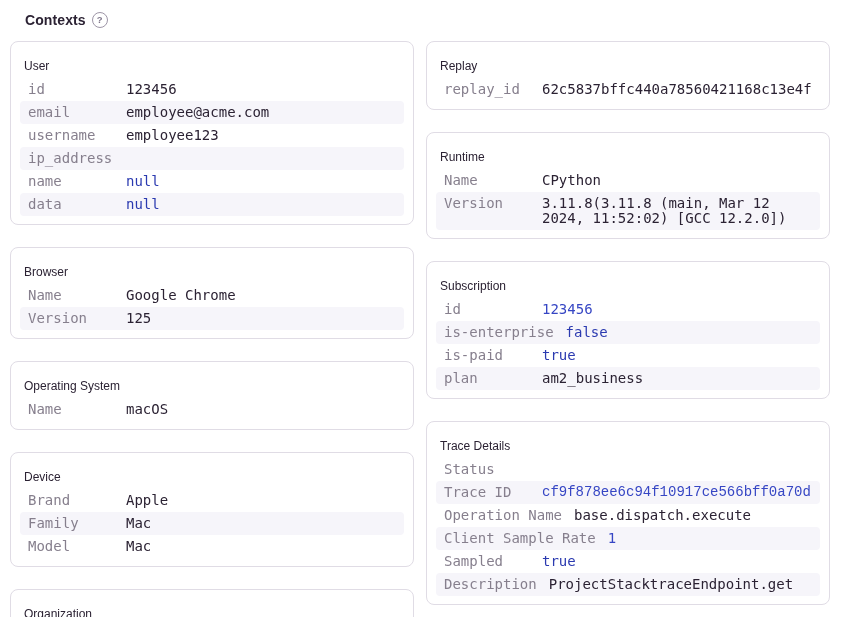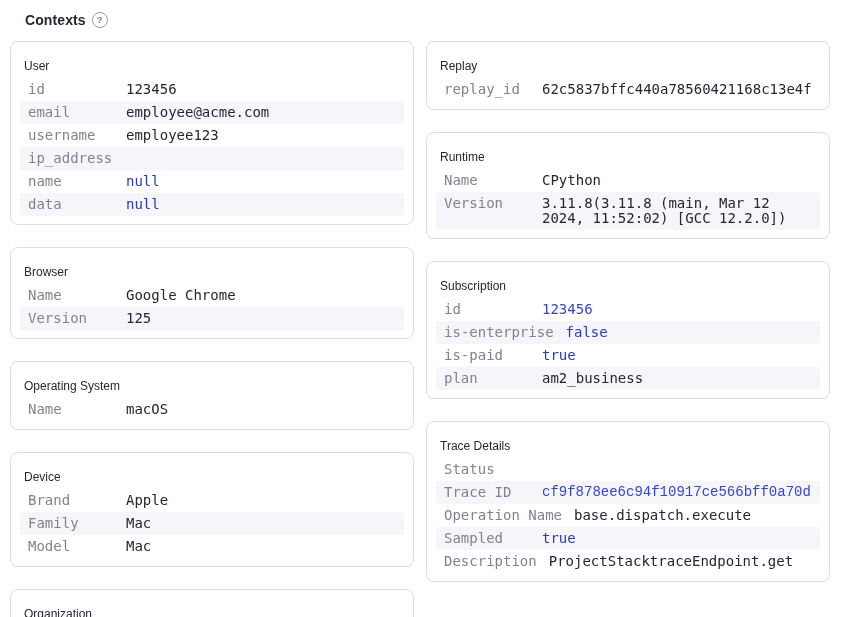--- a/index.html
+++ b/index.html
@@ -215,20 +215,24 @@
     <span class="v val-link">cf9f878ee6c94f10917ce566bff0a70d</span>
   </div>
 
 
 
   <div class="row">
     <span class="k">Operation Name</span>
     <span class="v val-text">base.dispatch.execute</span>
   </div>
 
+  <div class="row">
+    <span class="k">Client Sample Rate</span>
+    <span class="v val-number">1</span>
+  </div>
 
   <div class="row">
     <span class="k">Sampled</span>
     <span class="v val-bool">true</span>
   </div>
 
   <div class="row">
     <span class="k">Description</span>
     <span class="v val-text">ProjectStacktraceEndpoint.get</span>
   </div>

